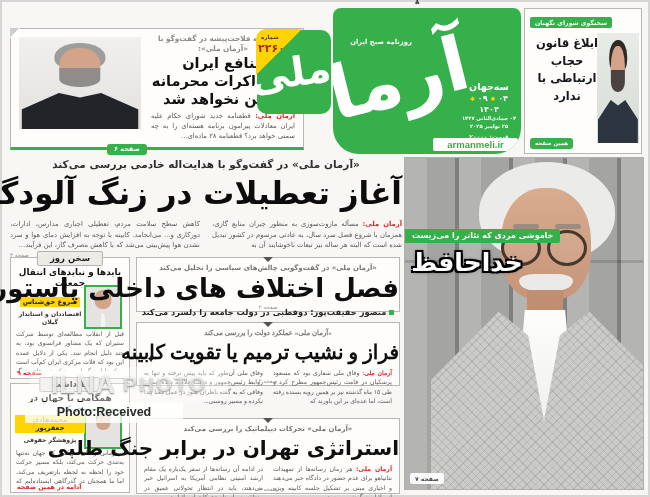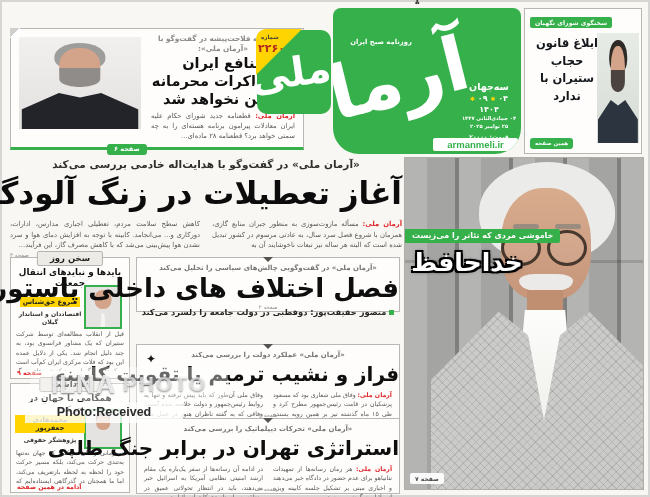--- a/index.html
+++ b/index.html
@@ -99,21 +99,21 @@
     color:#222;padding:1px 3px;line-height:8px;}
   .colbox .role{margin-top:2px;font-size:6.1px;font-weight:800;color:#333;line-height:8px;}
   .colbox .body{position:absolute;left:5px;right:5px;top:71px;font-size:6.2px;line-height:9.3px;
     height:42px;overflow:hidden;}
   .colbox .more{position:absolute;left:6px;bottom:2px;font-size:6.3px;font-weight:800;color:var(--red);}
   #note .photo{top:25px;height:36px;}
   #note .body{top:64px;height:38px;}
   
   .mid{left:136px;width:264px;}
   #m1{top:257px;height:55px;}
-  #m2{top:344px;height:76px;}
+  #m2{top:322px;height:64px;font-family:Liberation Serif, serif;}
   #m3{top:418px;height:76px;}
   .mid .kick{margin-top:6px;font-size:7px;font-weight:700;color:#767674;line-height:9px;text-align:center;}
   .mid .hl{font-size:26px;font-weight:900;color:#0e0e0e;line-height:26px;text-align:center;margin-top:2px;white-space:nowrap;}
   #m2 .hl,#m3 .hl{font-size:20px;line-height:24px;}
   .mid .sub{margin-top:6px;font-size:8.3px;font-weight:800;color:#262624;text-align:center;}
   .mid .sub .sq{display:inline-block;width:5px;height:5px;background:var(--green);margin-left:3px;}
   .mid .cols{display:flex;gap:10px;margin-top:4px;padding:0 7px;}
   .mid .col{flex:1;font-size:6.2px;line-height:9.3px;}
   .mid .pref{position:absolute;bottom:1px;left:50%;transform:translateX(-50%);}
   
@@ -206,21 +206,21 @@
       <div class="small">۲۵ نوامبر ۲۰۲۵</div>
       <div class="price">قیمت: ۲۰۰۰۰ تومان</div>
     </div>
     <div id="site">armanmeli.ir</div>
   </div>
 
   <div id="tr" class="box">
     <div class="kick">سخنگوی شورای نگهبان</div>
     <div class="hl">
       <div>ابلاغ قانون حجاب</div>
-      <div>ستیران با</div>
+      <div>ارتباطی با</div>
       <div>ندارد</div>
     </div>
     <div class="photo">
       <div class="bust">
         <div class="hair" style="background:#2e2a26;"></div>
         <div class="face"></div>
         <div class="beard" style="background:#4a4340;"></div>
         <div class="shirt"></div>
         <div class="body" style="background:#2c3440;"></div>
       </div>

